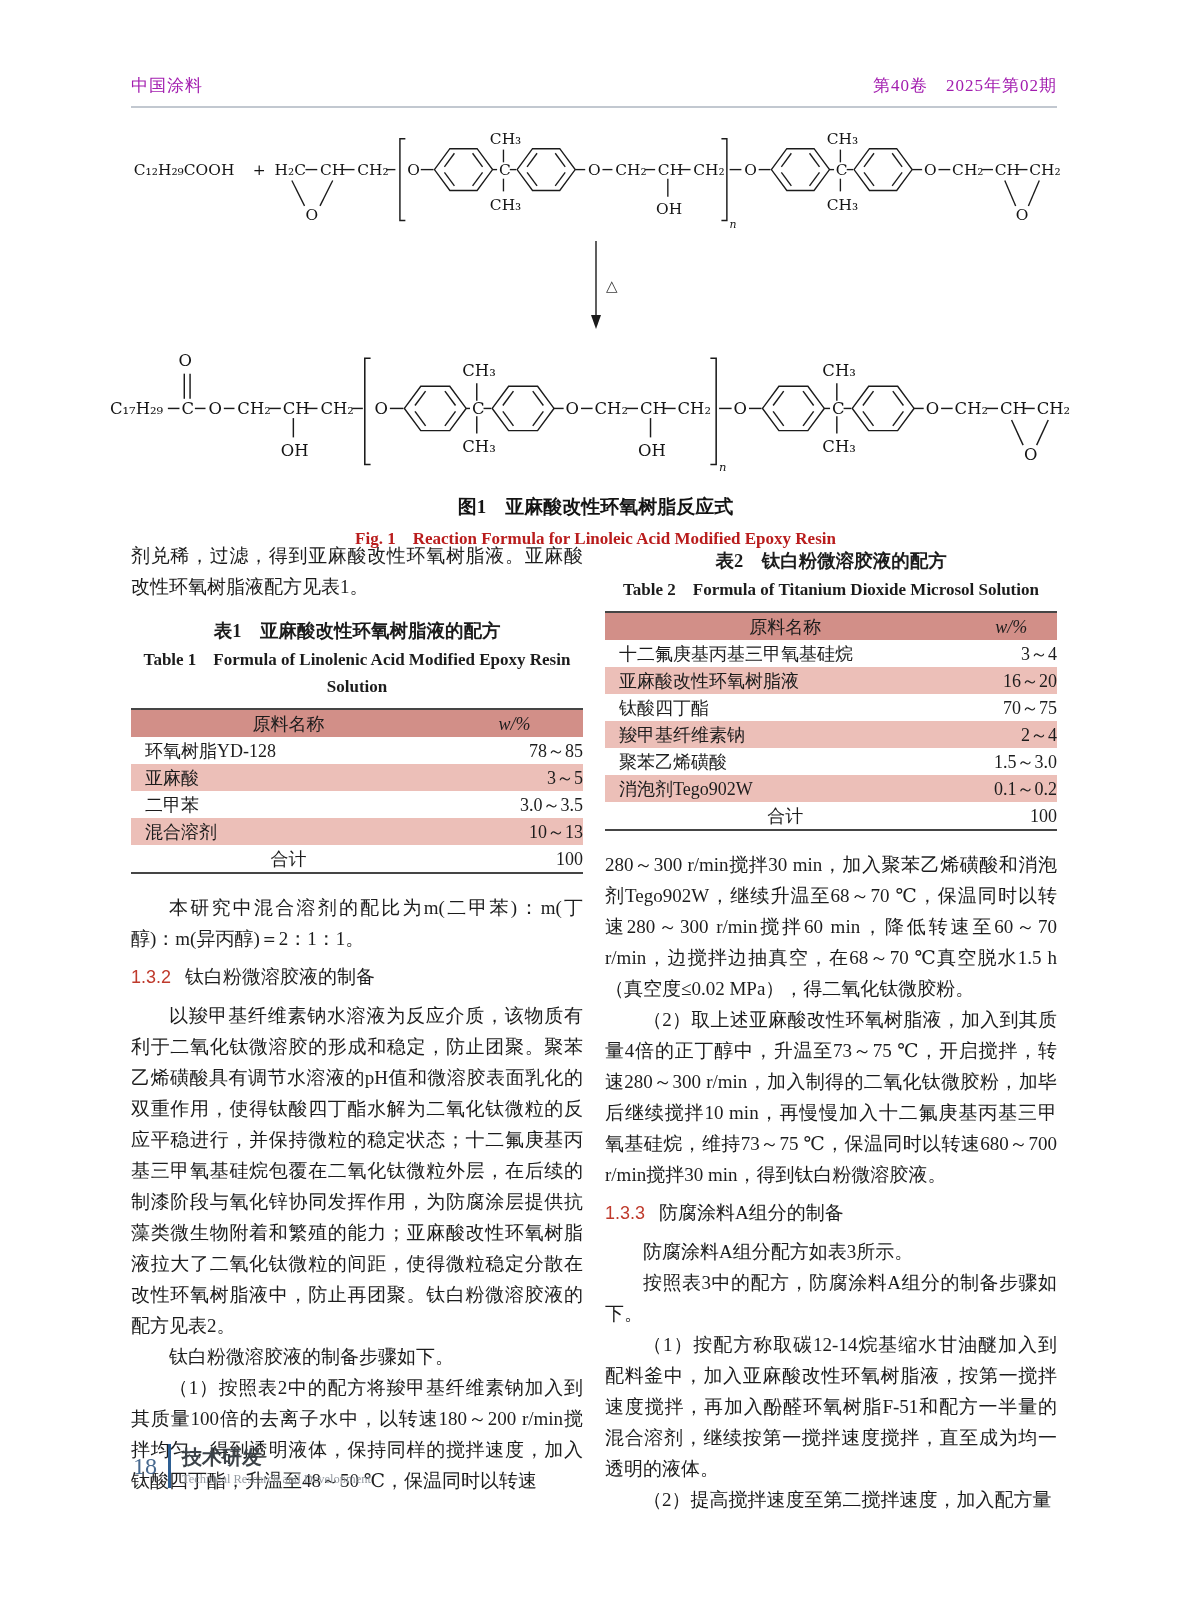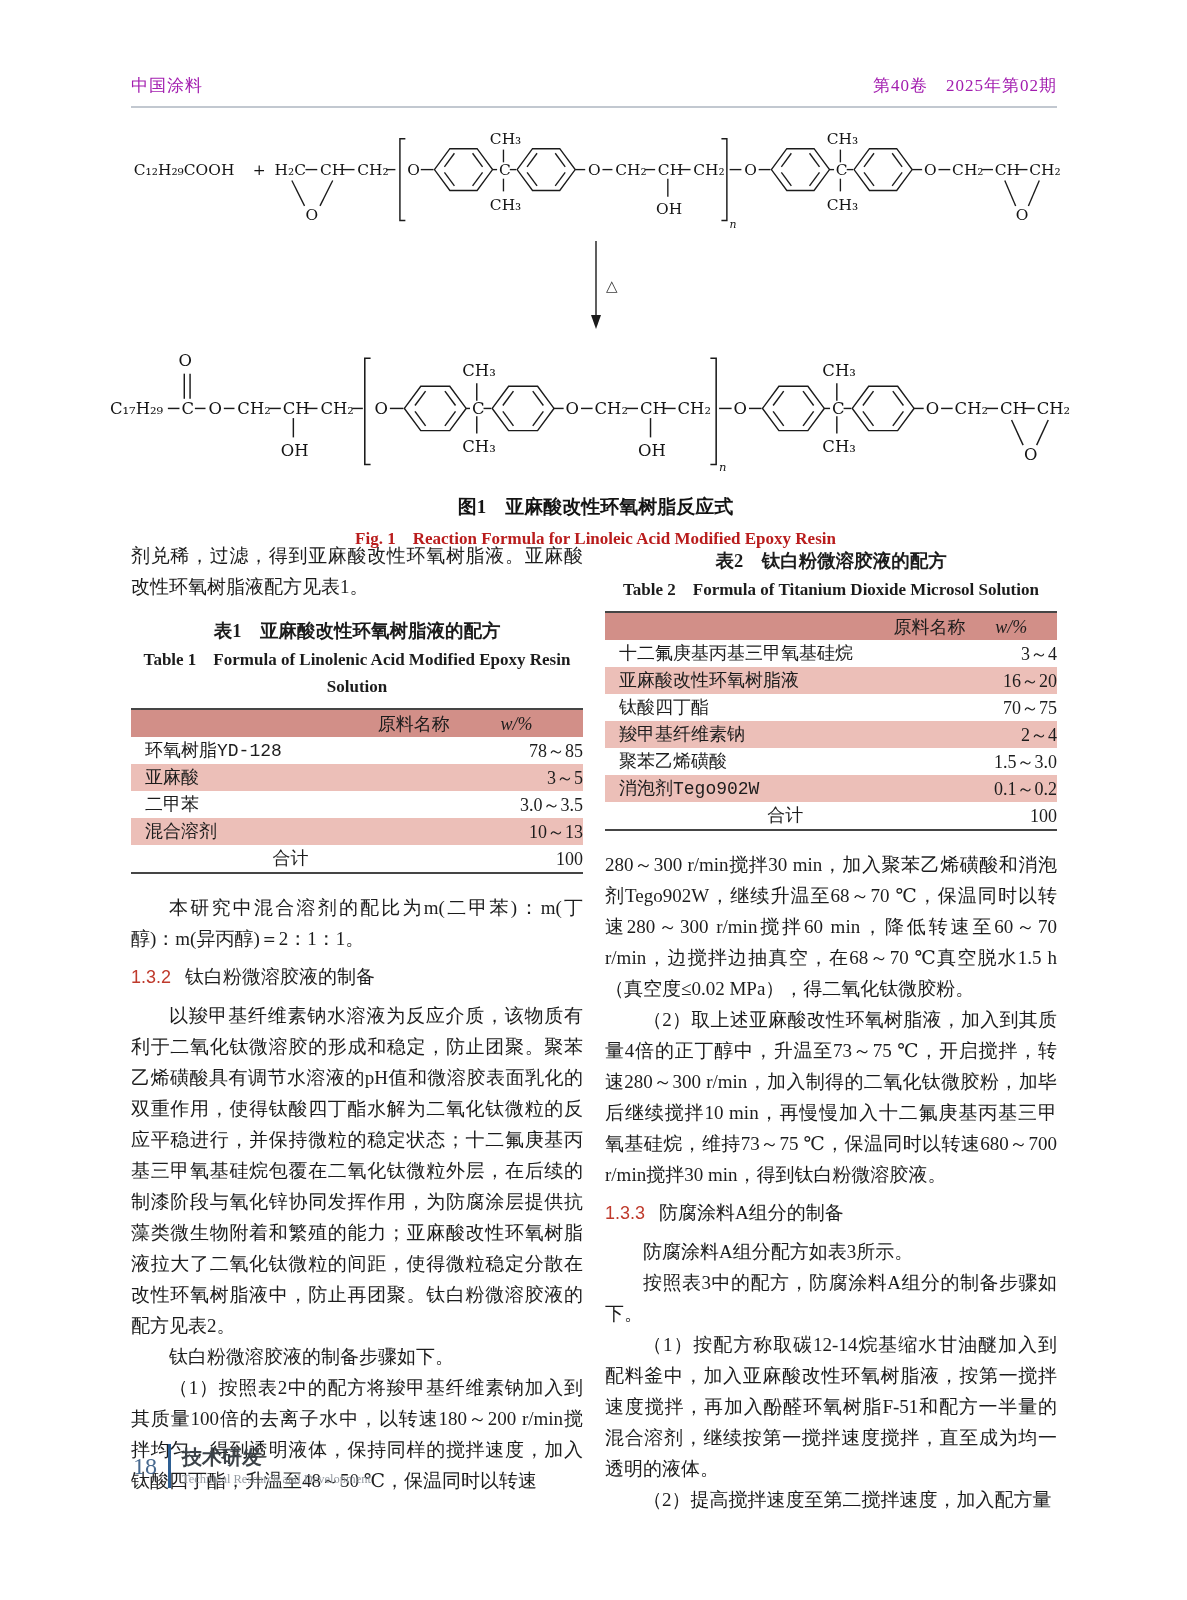--- a/index.html
+++ b/index.html
@@ -39,23 +39,23 @@
   .tblwrap { margin:14px 0 18px; }
   .tblwrap.first { margin-top:6px; }
   .tt-zh { text-align:center; font-weight:bold; font-size:18.5px; line-height:30px; }
   .tt-en { text-align:center; font-weight:bold; font-size:17px; line-height:27px; margin-bottom:8px; }
   table.ftable {
     width:100%; border-collapse:collapse; font-size:18px;
     border-top:2px solid #454545; border-bottom:2px solid #454545;
   }
   .ftable th, .ftable td { padding:2.5px 0; line-height:22px; font-weight:normal; }
   .ftable thead th { background:#d28f88; }
-  .ftable th.c-name { text-align:right; }
+  .ftable th.c-name { text-align:center; }
   .ftable th.c-val { text-align:center; font-style:italic; }
-  .ftable td.c-name { text-align:left; padding-left:14px;font-family:Liberation Mono, monospace; }
+  .ftable td.c-name { text-align:left; padding-left:14px; }
   .ftable td.c-val { text-align:right; }
   .ftable tbody tr:nth-child(even) td { background:#ecbfb8; }
   .ftable tbody tr:last-child td.c-name { text-align:center; padding-left:0; }
   
   .ftr { position:absolute; left:133px; top:1444px; display:flex; align-items:center; }
   .pg { font-size:24px; color:#47698f; margin-right:11px; }
   .bar { width:3px; height:44px; background:#2d5e92; margin-right:11px; }
   .sec-zh { font-size:20px; font-weight:bold; color:#3c4248; font-family:Liberation Sans, sans-serif; line-height:22px; }
   .sec-en { font-size:12.5px; color:#949aa1; margin-top:4px; }
 </style>

